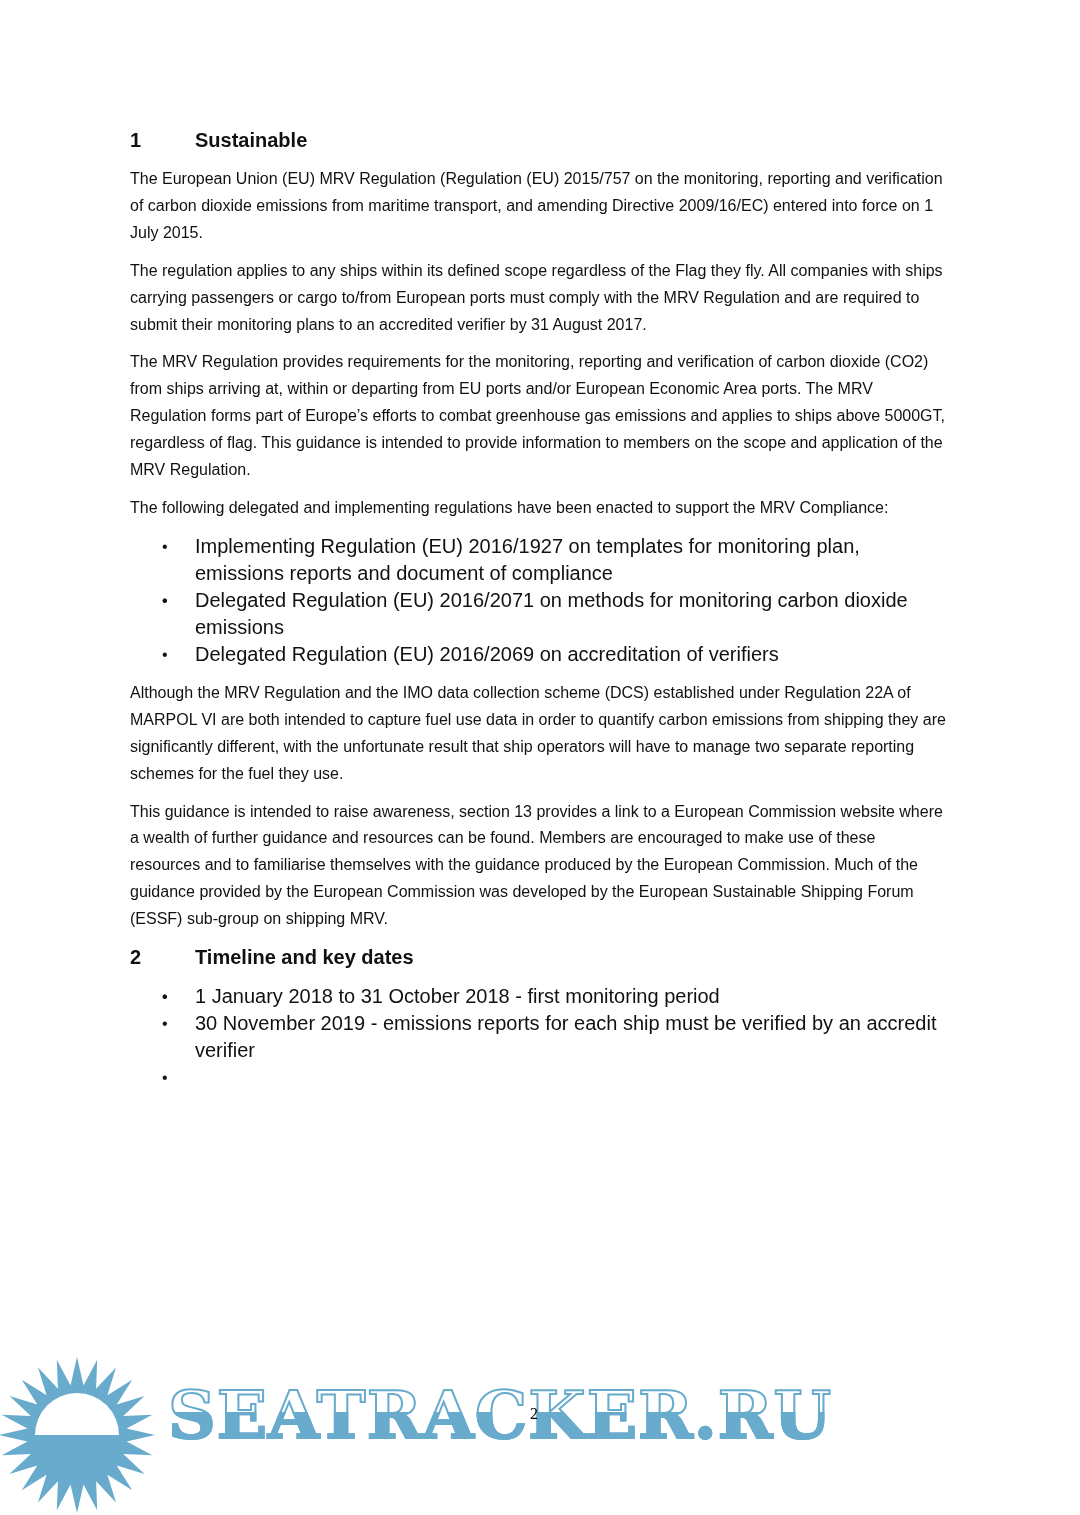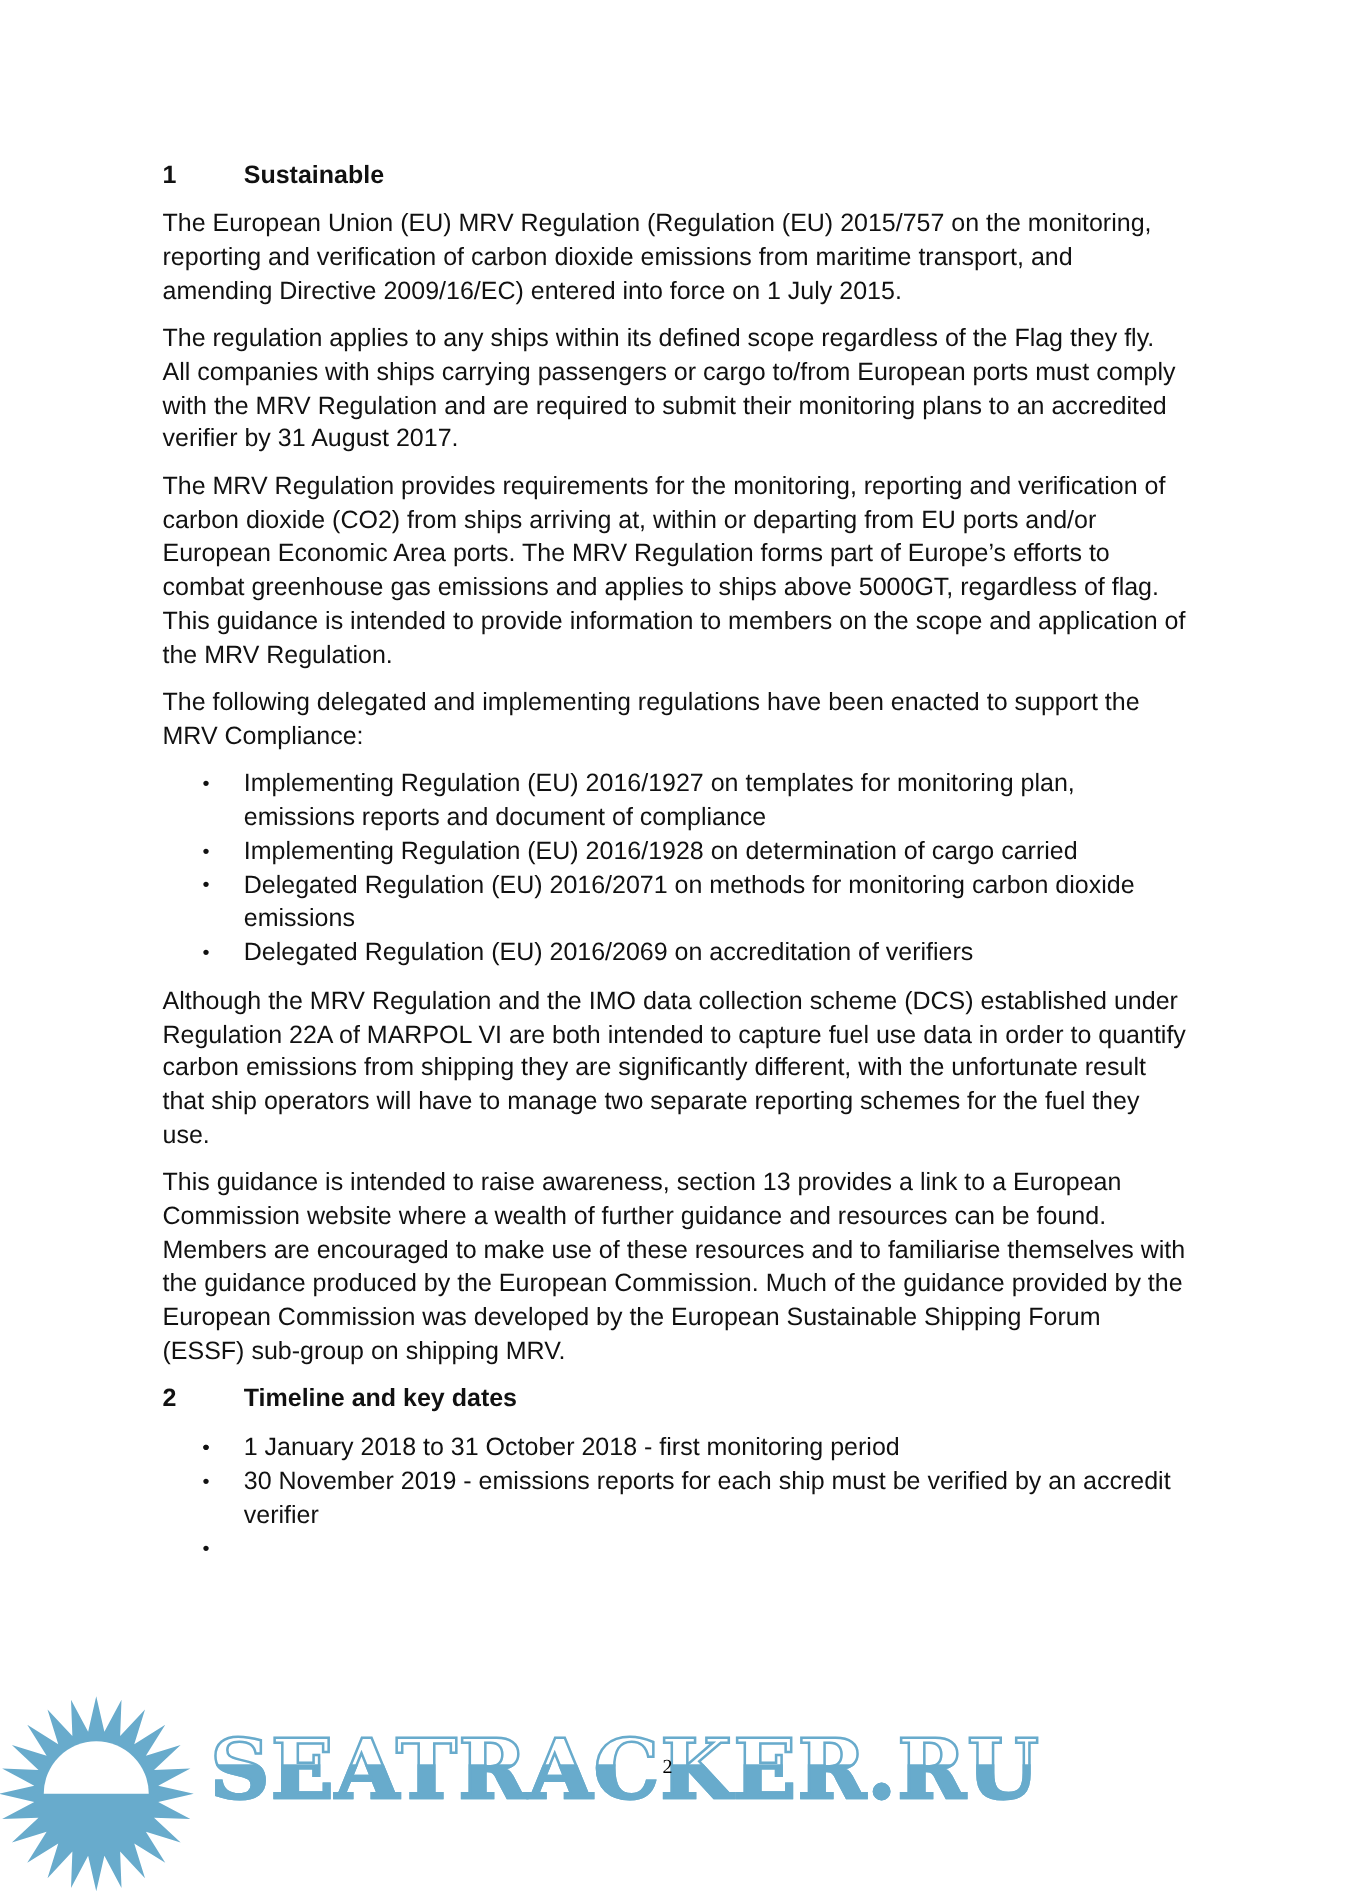--- a/index.html
+++ b/index.html
@@ -7,21 +7,21 @@
     width: 1080px; height: 1515px; position: relative; overflow: hidden;
     font-family: "Liberation Sans", sans-serif; color: #111111;
   }
   .page { position: absolute; left: 130px; top: 127px; width: 820px; }
   .heading {
     display: flex; font-weight: bold; font-size: 20px; line-height: 27px;
     margin: 0 0 12px 0;
   }
   .heading .num { width: 65px; }
   p {
-    margin: 0 0 11px 0; font-size: 20px; line-height: 26.9px;
+    margin: 0 0 11px 0; font-size: 16px; line-height: 26.9px;
   }
   ul { list-style: none; margin: 0 0 12px 0; padding: 0; }
   li {
     position: relative; padding-left: 65px; font-size: 20px; line-height: 27px;
     margin: 0;
   }
   li .bullet {
     position: absolute; left: 32px; top: 0; font-size: 16px;
   }
   .h2 { margin-top: 6px; }
@@ -49,21 +49,21 @@
     <span class="num">1</span>
     <span>Sustainable</span>
   </div>
   <p>The European Union (EU) MRV Regulation (Regulation (EU) 2015/757 on the monitoring, reporting and verification of carbon dioxide emissions from maritime transport, and amending Directive 2009/16/EC) entered into force on 1 July 2015.</p>
   <p>The regulation applies to any ships within its defined scope regardless of the Flag they fly. All companies with ships carrying passengers or cargo to/from European ports must comply with the MRV Regulation and are required to submit their monitoring plans to an accredited verifier by 31 August 2017.</p>
   <p>The MRV Regulation provides requirements for the monitoring, reporting and verification of carbon dioxide (CO2) from ships arriving at, within or departing from EU ports and/or European Economic Area ports. The MRV Regulation forms part of Europe’s efforts to combat greenhouse gas emissions and applies to ships above 5000GT, regardless of flag. This guidance is intended to provide information to members on the scope and application of the MRV Regulation.</p>
   <p>The following delegated and implementing regulations have been enacted to support the MRV Compliance:</p>
 
   <ul>
     <li><span class="bullet">•</span><span>Implementing Regulation (EU) 2016/1927 on templates for monitoring plan, emissions reports and document of compliance</span></li>
-    <li><span class="bullet">•</span><span>Implementing Regulation (EU) 2016/1928 on determination of cargo carried</span></li>
+    <li><span class="bullet">•</span></li>
     <li><span class="bullet">•</span><span>Delegated Regulation (EU) 2016/2071 on methods for monitoring carbon dioxide emissions</span></li>
     <li><span class="bullet">•</span><span>Delegated Regulation (EU) 2016/2069 on accreditation of verifiers</span></li>
   </ul>
 
   <p>Although the MRV Regulation and the IMO data collection scheme (DCS) established under Regulation 22A of MARPOL VI are both intended to capture fuel use data in order to quantify carbon emissions from shipping they are significantly different, with the unfortunate result that ship operators will have to manage two separate reporting schemes for the fuel they use.</p>
   <p>This guidance is intended to raise awareness, section 13 provides a link to a European Commission website where a wealth of further guidance and resources can be found. Members are encouraged to make use of these resources and to familiarise themselves with the guidance produced by the European Commission. Much of the guidance provided by the European Commission was developed by the European Sustainable Shipping Forum (ESSF) sub-group on shipping MRV.</p>
 
   <div class="heading h2">
     <span class="num">2</span>
     <span>Timeline and key dates</span>

